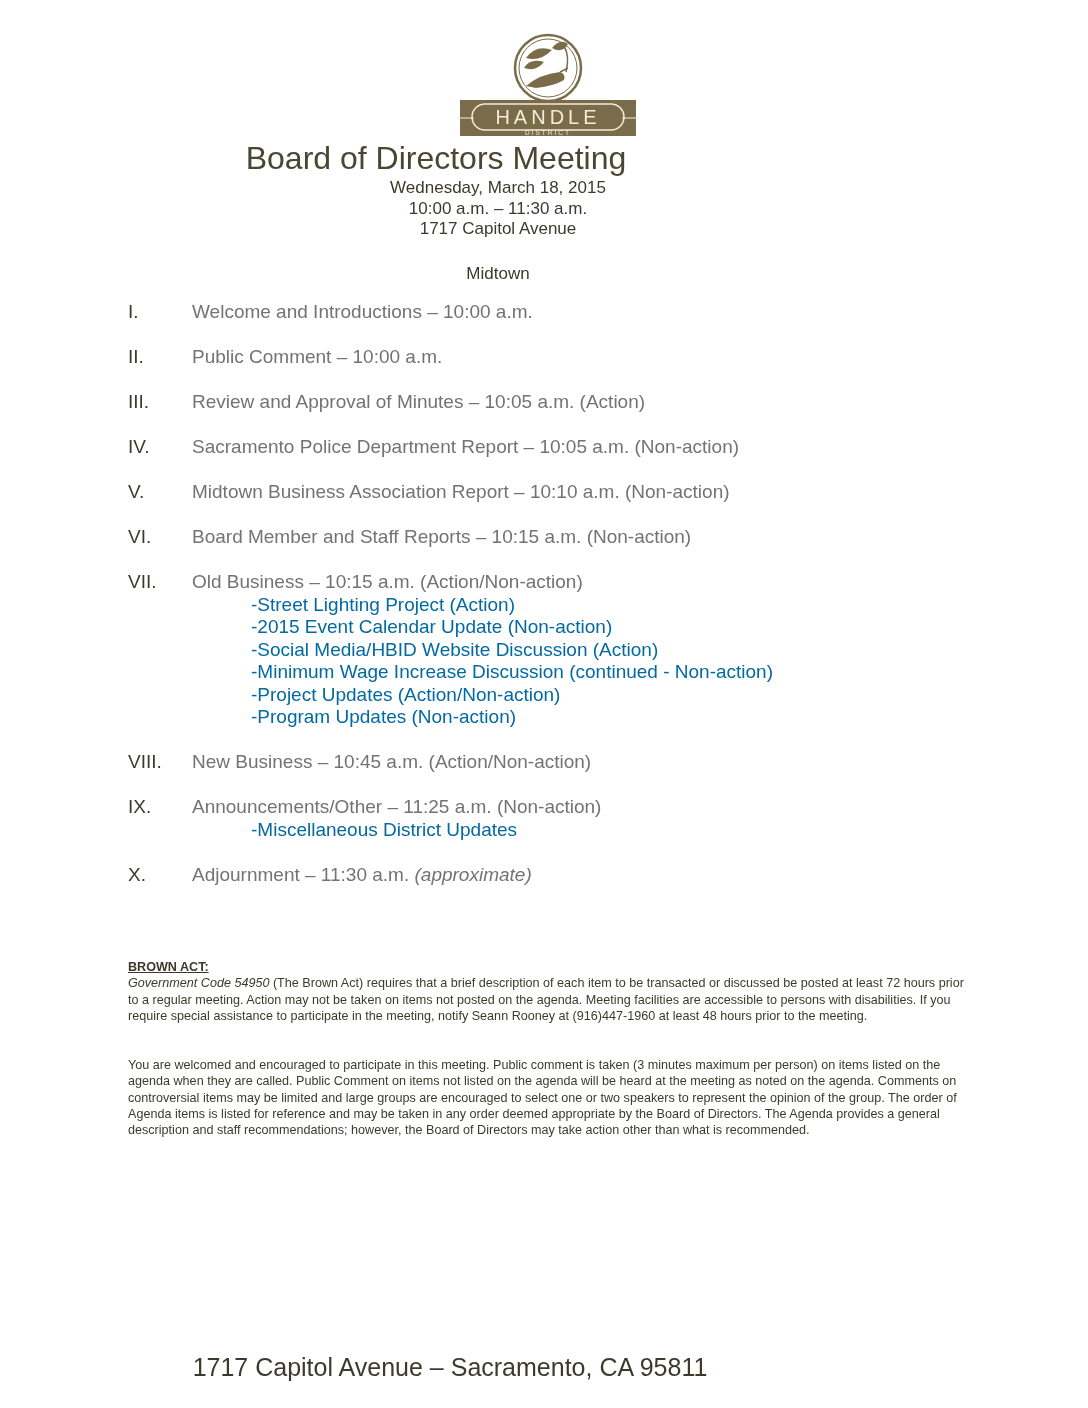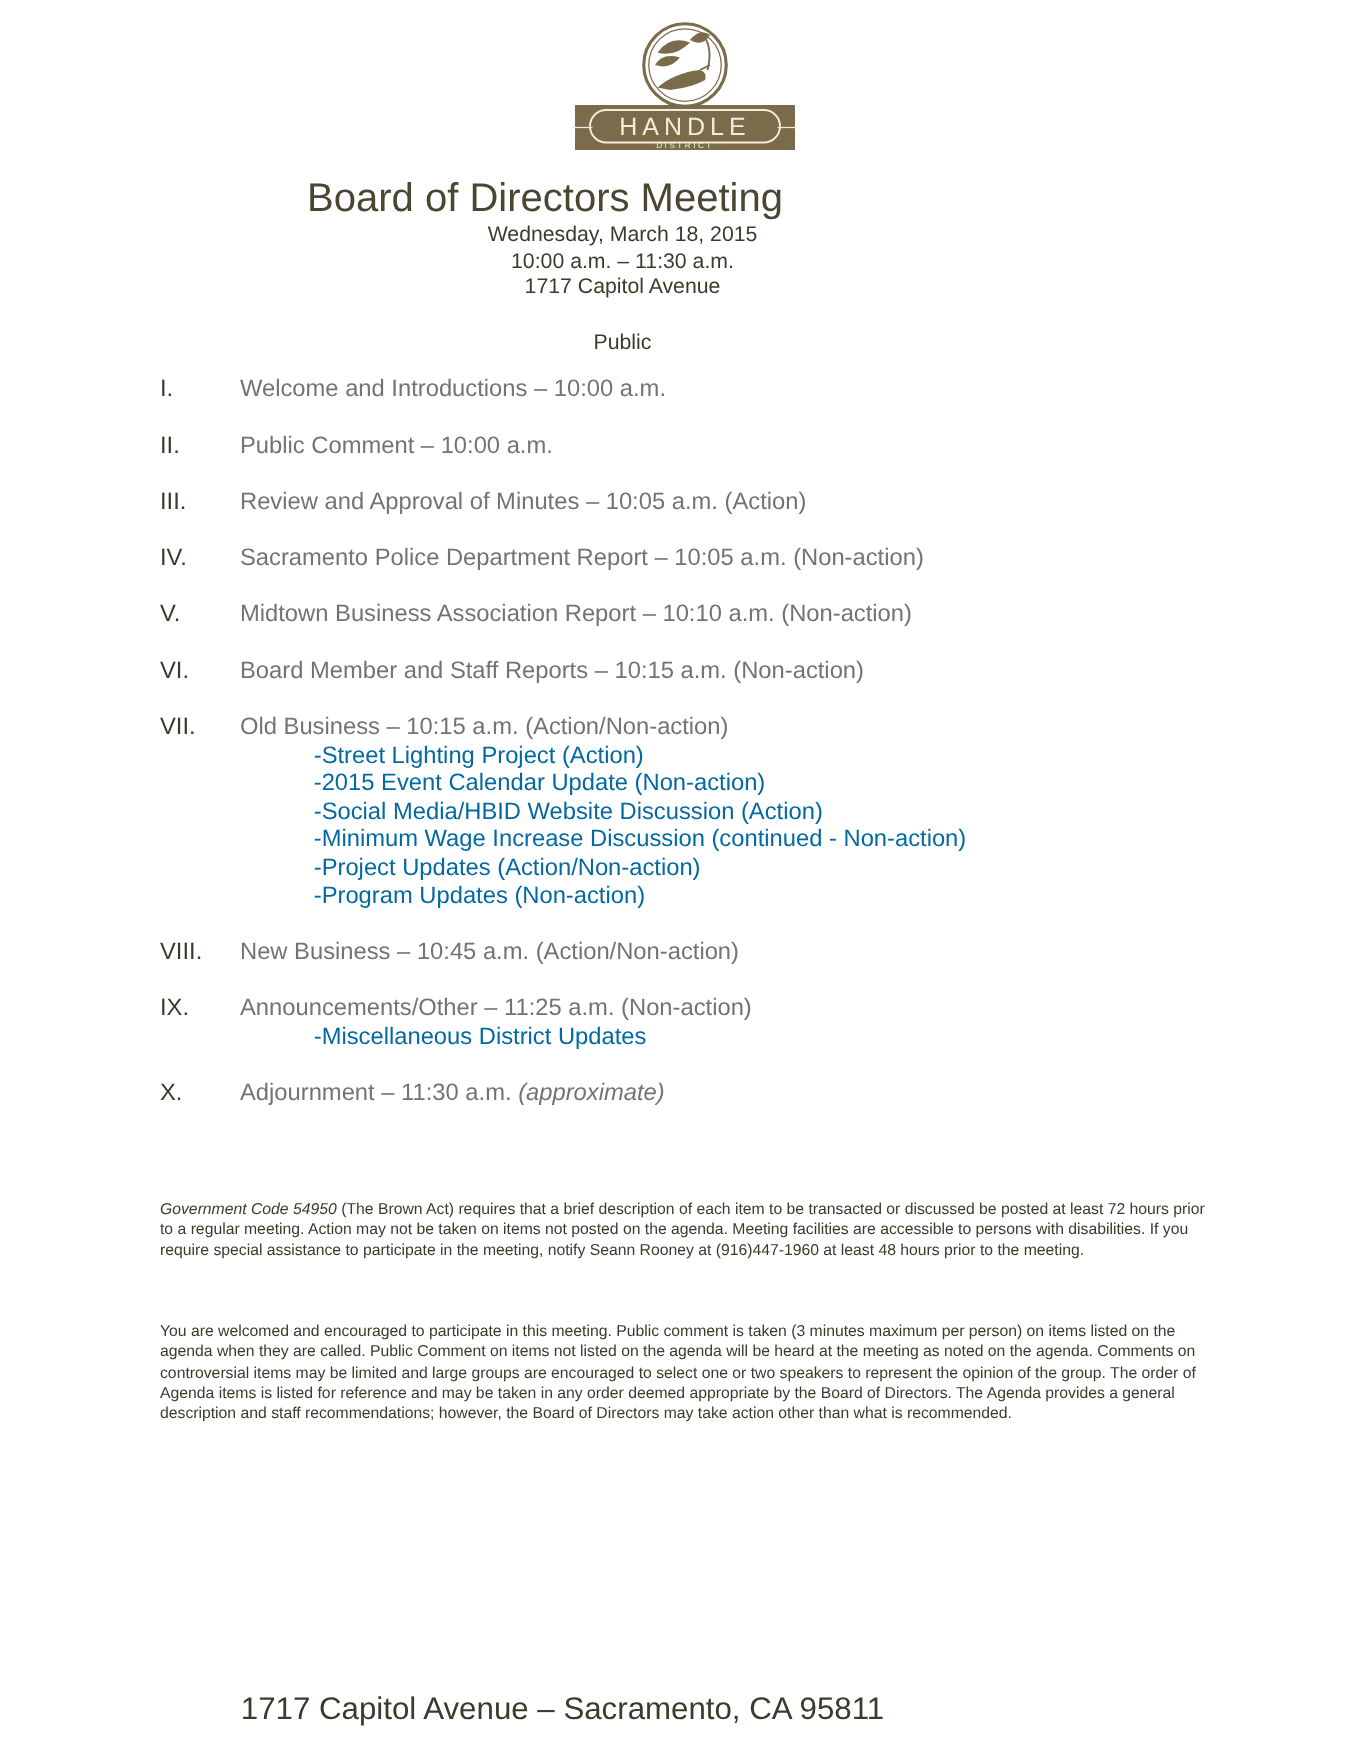--- a/index.html
+++ b/index.html
@@ -1,20 +1,20 @@
 <!DOCTYPE html>
 <html><head>
 <meta charset="utf-8">
 <style>
   html, body { margin: 0; padding: 0; background: #ffffff; }
   body {
     width: 1088px; height: 1408px; position: relative; overflow: hidden;
     font-family: "Liberation Sans", sans-serif; color: #3d3a2c;
   }
-  .logo { position: absolute; left: 456px; top: 16px; width: 184px; height: 108px; }
+  .logo { position: absolute; left: 456px; top: 32px; width: 184px; height: 108px; }
   .title {
     position: absolute; left: 0; width: 872px; top: 138px; text-align: center;
     font-size: 32px; color: #4a4632; line-height: 40px;
   }
   .sub { position: absolute; left: 0; width: 996px; text-align: center; font-size: 17px; line-height: 20px; color: #3d3a2c; }
   .agenda-list { position: absolute; left: 0; top: 0; }
   .item-num { position: absolute; left: 128px; font-size: 19px; color: #3d3a2c; }
   .item-text { position: absolute; left: 192px; font-size: 19px; color: #737373; white-space: nowrap; }
   .sub-item { position: absolute; left: 251px; font-size: 19px; color: #0369a1; white-space: nowrap; }
   .item-text i { }
@@ -45,21 +45,21 @@
     <line x1="166" y1="86" x2="182" y2="86" stroke="#f3ecd8" stroke-width="1"></line>
     <text x="92" y="92" text-anchor="middle" font-family="Liberation Sans, sans-serif" font-size="20" letter-spacing="4" fill="#f3ecd8">HANDLE</text>
     <text x="92" y="102.5" text-anchor="middle" font-family="Liberation Sans, sans-serif" font-size="6.5" letter-spacing="2" fill="#f3ecd8">DISTRICT</text>
   </svg>
 </div>
 
 <div class="title">Board of Directors Meeting</div>
 <div class="sub" style="top:178px">Wednesday, March 18, 2015</div>
 <div class="sub" style="top:199px">10:00 a.m. – 11:30 a.m.</div>
 <div class="sub" style="top:219px">1717 Capitol Avenue</div>
-<div class="sub" style="top:264px">Public</div>
+<div class="sub" style="top:264px">Midtown</div>
 
 <div class="agenda-list">
   <div>
     <span class="item-num" style="top:301px">I.</span>
     <span class="item-text" style="top:301px">Welcome and Introductions – 10:00 a.m.</span>
   </div>
   <div>
     <span class="item-num" style="top:346px">II.</span>
     <span class="item-text" style="top:346px">Public Comment – 10:00 a.m.</span>
   </div>
@@ -98,20 +98,21 @@
     <span class="item-text" style="top:796px">Announcements/Other – 11:25 a.m. (Non-action)</span>
     <span class="sub-item" style="top:819px">-Miscellaneous District Updates</span>
   </div>
   <div>
     <span class="item-num" style="top:864px">X.</span>
     <span class="item-text" style="top:864px"><span>Adjournment – 11:30 a.m. </span><i>(approximate)</i></span>
   </div>
 </div>
 
 <div class="notice" style="top:959px">
+  <p><span class="hdr">BROWN ACT:</span></p>
   <p><i>Government Code 54950</i><span> (The Brown Act) requires that a brief description of each item to be transacted or discussed be posted at least 72 hours prior to a regular meeting.  Action may not be taken on items not posted on the agenda.  Meeting facilities are accessible to persons with disabilities.  If you require special assistance to participate in the meeting, notify Seann Rooney at (916)447-1960 at least 48 hours prior to the meeting.</span></p>
 </div>
 
 <div class="notice" style="top:1057px">
   <p>You are welcomed and encouraged to participate in this meeting.  Public comment is taken (3 minutes maximum per person) on items listed on the agenda when they are called.  Public Comment on items not listed on the agenda will be heard at the meeting as noted on the agenda. Comments on controversial items may be limited and large groups are encouraged to select one or two speakers to represent the opinion of the group. The order of Agenda items is listed for reference and may be taken in any order deemed appropriate by the Board of Directors. The Agenda provides a general description and staff recommendations; however, the Board of Directors may take action other than what is recommended.</p>
 </div>
 
 <div class="footer">1717 Capitol Avenue – Sacramento, CA  95811</div>
 
 </body></html>

